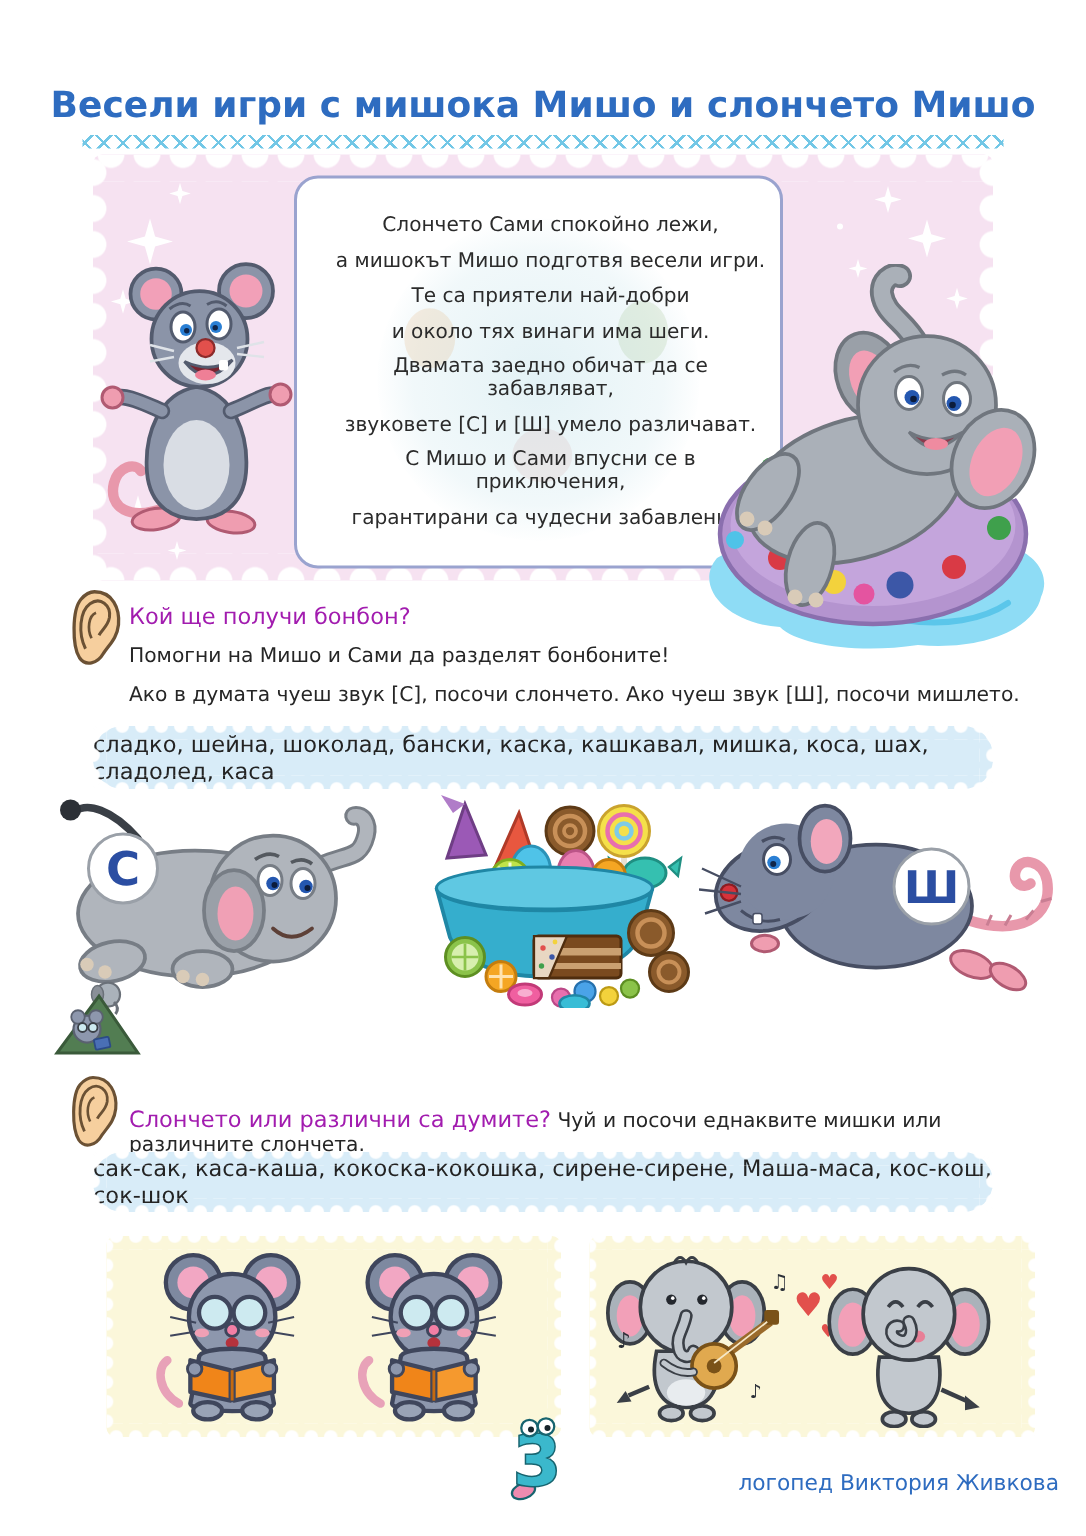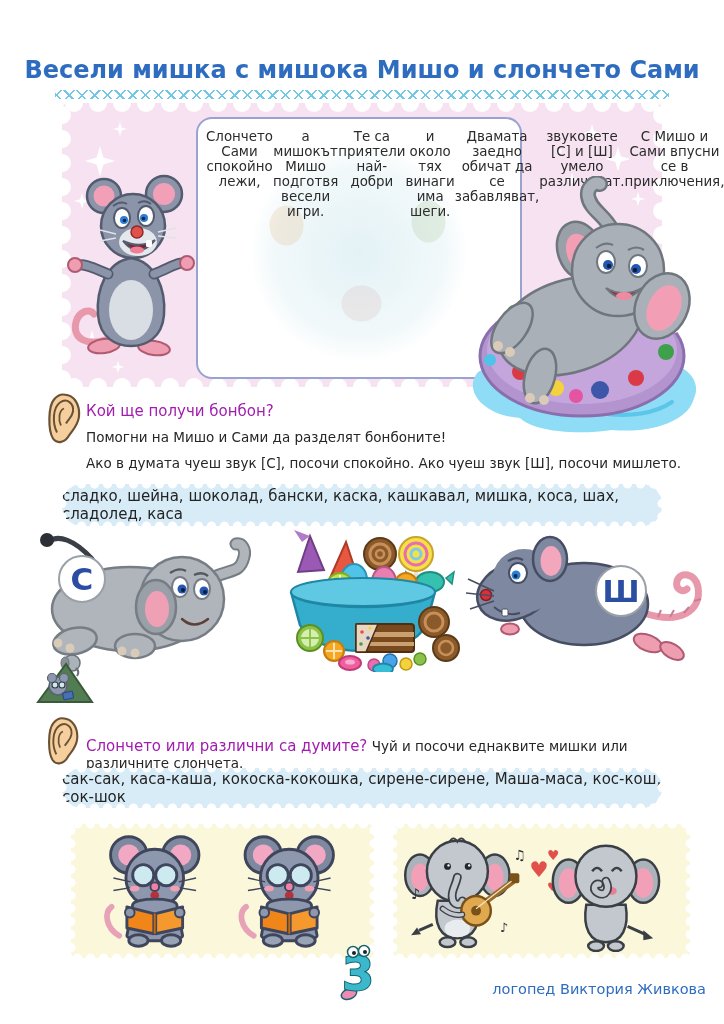--- a/index.html
+++ b/index.html
@@ -29,22 +29,22 @@
       radial-gradient(circle 4.5px at 6.5px 0px,  #fff 4.1px, rgba(255,255,255,0) 4.9px),
       radial-gradient(circle 4.5px at 6.5px 9px,  #fff 4.1px, rgba(255,255,255,0) 4.9px),
       radial-gradient(circle 4.5px at 0px 6.5px,  #fff 4.1px, rgba(255,255,255,0) 4.9px),
       radial-gradient(circle 4.5px at 9px 6.5px,  #fff 4.1px, rgba(255,255,255,0) 4.9px);
     background-size:13px 9px,13px 9px,9px 13px,9px 13px;
     background-position:left top,left bottom,left top,right top;
     background-repeat:repeat-x,repeat-x,repeat-y,repeat-y;}
 
   .story-card{left:196px;top:117px;width:322px;height:258px;background:#fff;
     border:2px solid #9aa3cf;border-radius:16px;z-index:2;}
-  .poem{position:absolute;inset:0;display:flex;flex-direction:row;justify-content:space-around;
-    padding:10px 8px;text-align:center;font-size:13.4px;color:#2b2b2b;z-index:2;}
+  .poem{position:absolute;inset:0;display:flex;flex-direction:column;justify-content:space-around;
+    padding:20px 8px;text-align:center;font-size:13.4px;color:#2b2b2b;z-index:2;margin-left:16px;}
   .poem div{position:relative;z-index:2;}
   .watermark{position:absolute;left:50%;top:52%;transform:translate(-50%,-50%);width:215px;height:215px;
     border-radius:50%;z-index:1;
     background:radial-gradient(circle, rgba(140,200,215,.24) 0%, rgba(140,200,215,.12) 55%, rgba(255,255,255,0) 72%);}
   .watermark-text{position:absolute;width:100%;text-align:center;top:37%;
     color:rgba(70,150,170,.30);font-size:21px;font-weight:700;letter-spacing:1px;}
   .wm-blob{position:absolute;border-radius:50%;}
 
   .heading{font-size:15px;font-weight:400;color:#a21caf;}
   .body-text{font-size:13.5px;color:#262626;}
@@ -54,21 +54,21 @@
 
   .box-cream{background:#fbf7da;border-radius:6px;}
 
   .footer{right:18px;top:981px;font-size:14.5px;font-weight:500;color:#2e6cc0;text-align:center;}
 </style>
 </head>
 <body>
 
 <div class="page">
 
-  <div class="abs title">Весели мишка с мишока Мишо и слончето Сами</div>
+  <div class="abs title">Весели игри с мишока Мишо и слончето Мишо</div>
   <div class="abs lattice"></div>
 
   <div class="abs panel-pink">
     <div class="scallop"></div>
 
     <svg class="abs" style="left:0;top:0;width:600px;height:284px" viewBox="0 0 600 284">
       <g fill="#ffffff">
         <path transform="translate(38,58) scale(1.7)" d="M0,-9 L2,-2 L9,0 L2,2 L0,9 L-2,2 L-9,0 L-2,-2 Z"></path>
         <path transform="translate(20,98) scale(0.9)" d="M0,-9 L2,-2 L9,0 L2,2 L0,9 L-2,2 L-9,0 L-2,-2 Z"></path>
         <path transform="translate(58,26) scale(0.8)" d="M0,-9 L2,-2 L9,0 L2,2 L0,9 L-2,2 L-9,0 L-2,-2 Z"></path>
@@ -182,21 +182,21 @@
     <ellipse cx="164" cy="120" rx="8" ry="4" fill="#ef8ba0"></ellipse>
   </svg>
 
   <svg class="abs" style="left:44px;top:392px;width:38px;height:55px" viewBox="0 0 38 54">
     <path d="M19,2 C31,2 36,13 35,24 C34,33 29,37 25,43 C21,50 13,52 9,46 C4,38 4,14 10,7 C13,3.5 16,2 19,2 Z" fill="#f6cf9e" stroke="#6b5134" stroke-width="2.2"></path>
     <path d="M13,40 C8,30 9,15 16,10 C23,5 30,11 29,19 C28,25 24,27 22,31" fill="none" stroke="#6b5134" stroke-width="2"></path>
     <path d="M17,33 C14,27 15,18 20,16" fill="none" stroke="#6b5134" stroke-width="1.8"></path>
   </svg>
   <div class="abs heading" style="left:86px;top:402px">Кой ще получи бонбон?</div>
   <div class="abs body-text" style="left:86px;top:429px">Помогни на Мишо и Сами да разделят бонбоните!</div>
-  <div class="abs body-text" style="left:86px;top:455px">Ако в думата чуеш звук [С], посочи спокойно. Ако чуеш звук [Ш], посочи мишлето.</div>
+  <div class="abs body-text" style="left:86px;top:455px">Ако в думата чуеш звук [С], посочи слончето. Ако чуеш звук [Ш], посочи мишлето.</div>
 
   <div class="abs pill" style="top:484px;height:42px">
     <div class="scallop-sm"></div>
     <span>сладко, шейна, шоколад, бански, каска, кашкавал, мишка, коса, шах, сладолед, каса</span>
   </div>
 
   <svg class="abs" style="left:30px;top:527px;width:232px;height:139px" viewBox="0 0 232 139">
     <path d="M62,32 C44,12 28,8 20,14" stroke="#3a3f46" stroke-width="5" fill="none" stroke-linecap="round"></path>
     <circle cx="17" cy="13" r="7" fill="#2c3036"></circle>
     <ellipse cx="100" cy="82" rx="78" ry="42" fill="#b0b5bc" stroke="#777d85" stroke-width="2.5"></ellipse>

